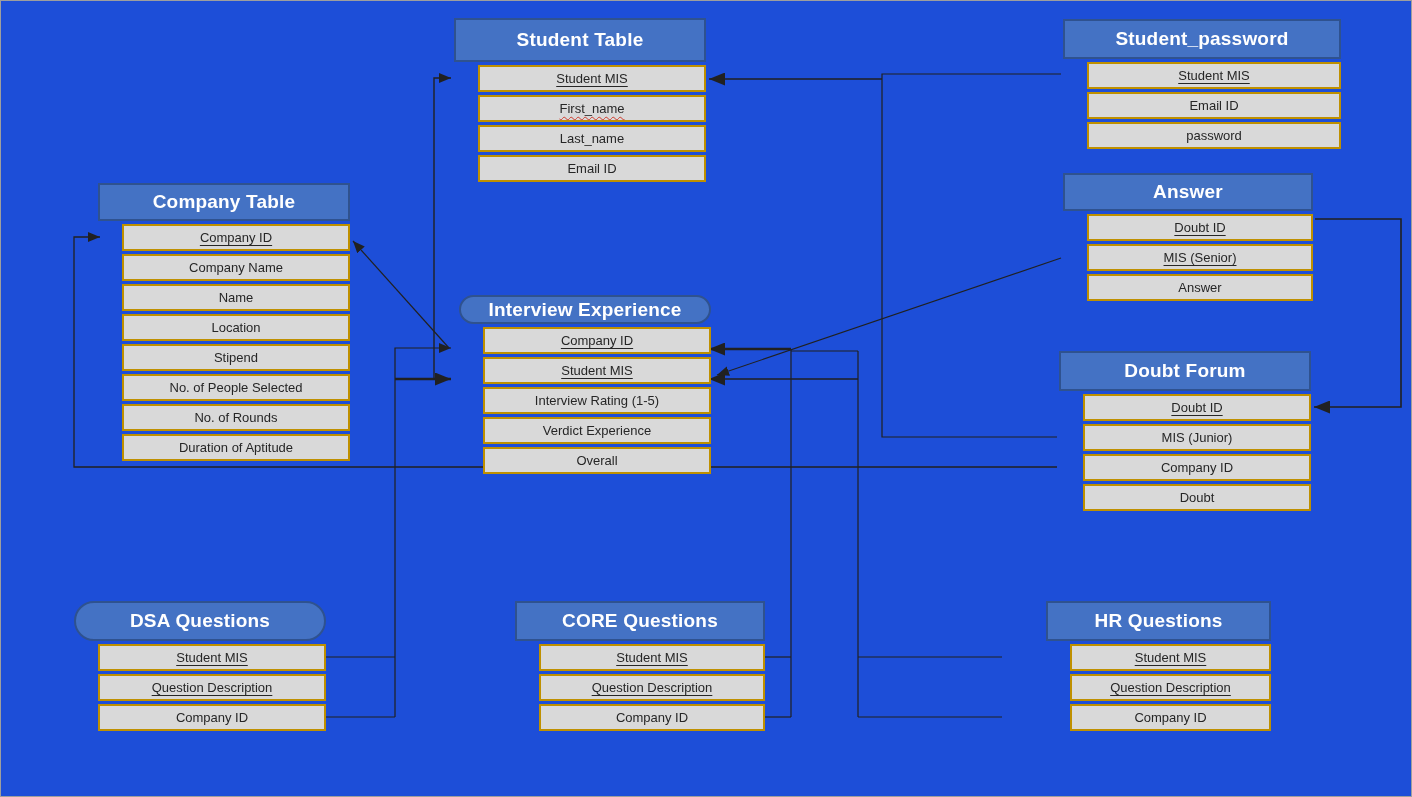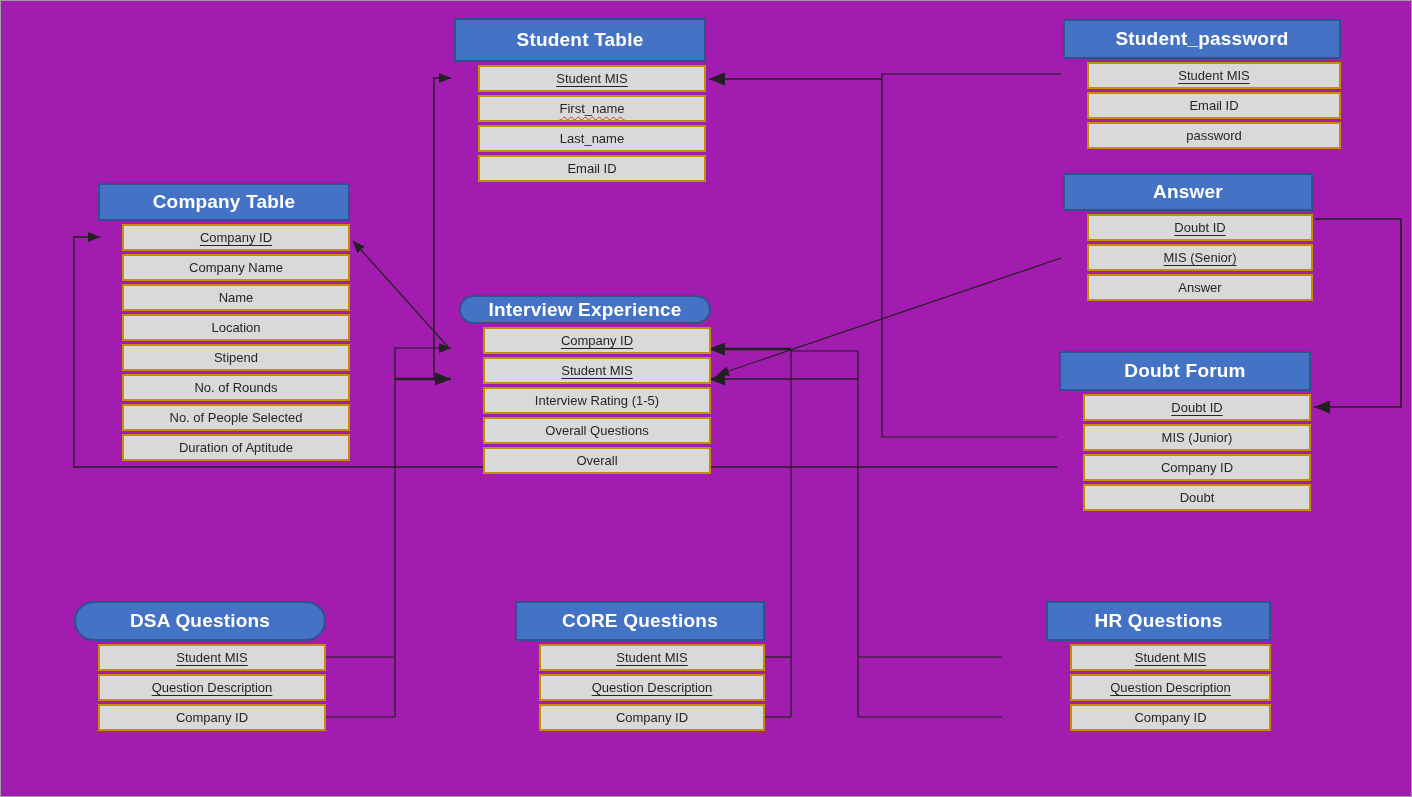--- a/index.html
+++ b/index.html
@@ -37,21 +37,21 @@
   .field-label.key{text-decoration:underline;text-underline-offset:3px;}
   .field-label.squiggle{
     text-decoration:underline wavy var(--squiggle,#d03a2b) 1px;
     text-underline-offset:3px;
   }
   polyline{fill:none;stroke:var(--line,#212121);stroke-linejoin:miter;}
 </style>
 </head>
 <body>
 
-<div id="canvas" style="background: #a21caf; border-color: rgb(158, 158, 158);">
+<div id="canvas" style="background: #1d4ed8; border-color: rgb(158, 158, 158);">
     <svg id="wires" width="1412" height="797">
       <defs>
         <marker id="ah-sm" markerUnits="userSpaceOnUse" markerWidth="12" markerHeight="10" refX="12" refY="5" orient="auto-start-reverse">
           <path d="M0,0 L12,5 L0,10 z" fill="#212121"></path>
         </marker>
         <marker id="ah-lg" markerUnits="userSpaceOnUse" markerWidth="16" markerHeight="13" refX="16" refY="6.5" orient="auto-start-reverse">
           <path d="M0,0 L16,6.5 L0,13 z" fill="#212121"></path>
         </marker>
       </defs>
       <polyline points="450,77 433,77 433,377" stroke-width="1.4" marker-start="url(#ah-sm)"></polyline>
@@ -113,24 +113,24 @@
       <div class="entity-row">
         <span class="field-label">Name</span>
       </div>
       <div class="entity-row">
         <span class="field-label">Location</span>
       </div>
       <div class="entity-row">
         <span class="field-label">Stipend</span>
       </div>
       <div class="entity-row">
+        <span class="field-label">No. of People Selected</span>
+      </div>
+      <div class="entity-row">
         <span class="field-label">No. of Rounds</span>
-      </div>
-      <div class="entity-row">
-        <span class="field-label">No. of People Selected</span>
       </div>
       <div class="entity-row">
         <span class="field-label">Duration of Aptitude</span>
       </div>
     </div>
     <div class="entity" style="left: 1062px; top: 172px; width: 250px;">
       <div class="entity-header" style="height: 38px;">Answer</div>
       <div class="entity-row">
         <span class="field-label key">Doubt ID</span>
       </div>
@@ -146,21 +146,21 @@
       <div class="entity-row">
         <span class="field-label key">Company ID</span>
       </div>
       <div class="entity-row">
         <span class="field-label key">Student MIS</span>
       </div>
       <div class="entity-row">
         <span class="field-label">Interview Rating (1-5)</span>
       </div>
       <div class="entity-row">
-        <span class="field-label">Overall Questions</span>
+        <span class="field-label">Verdict Experience</span>
       </div>
       <div class="entity-row">
         <span class="field-label">Overall</span>
       </div>
     </div>
     <div class="entity" style="left: 1058px; top: 350px; width: 252px;">
       <div class="entity-header" style="height: 40px;">Doubt Forum</div>
       <div class="entity-row">
         <span class="field-label key">Doubt ID</span>
       </div>

